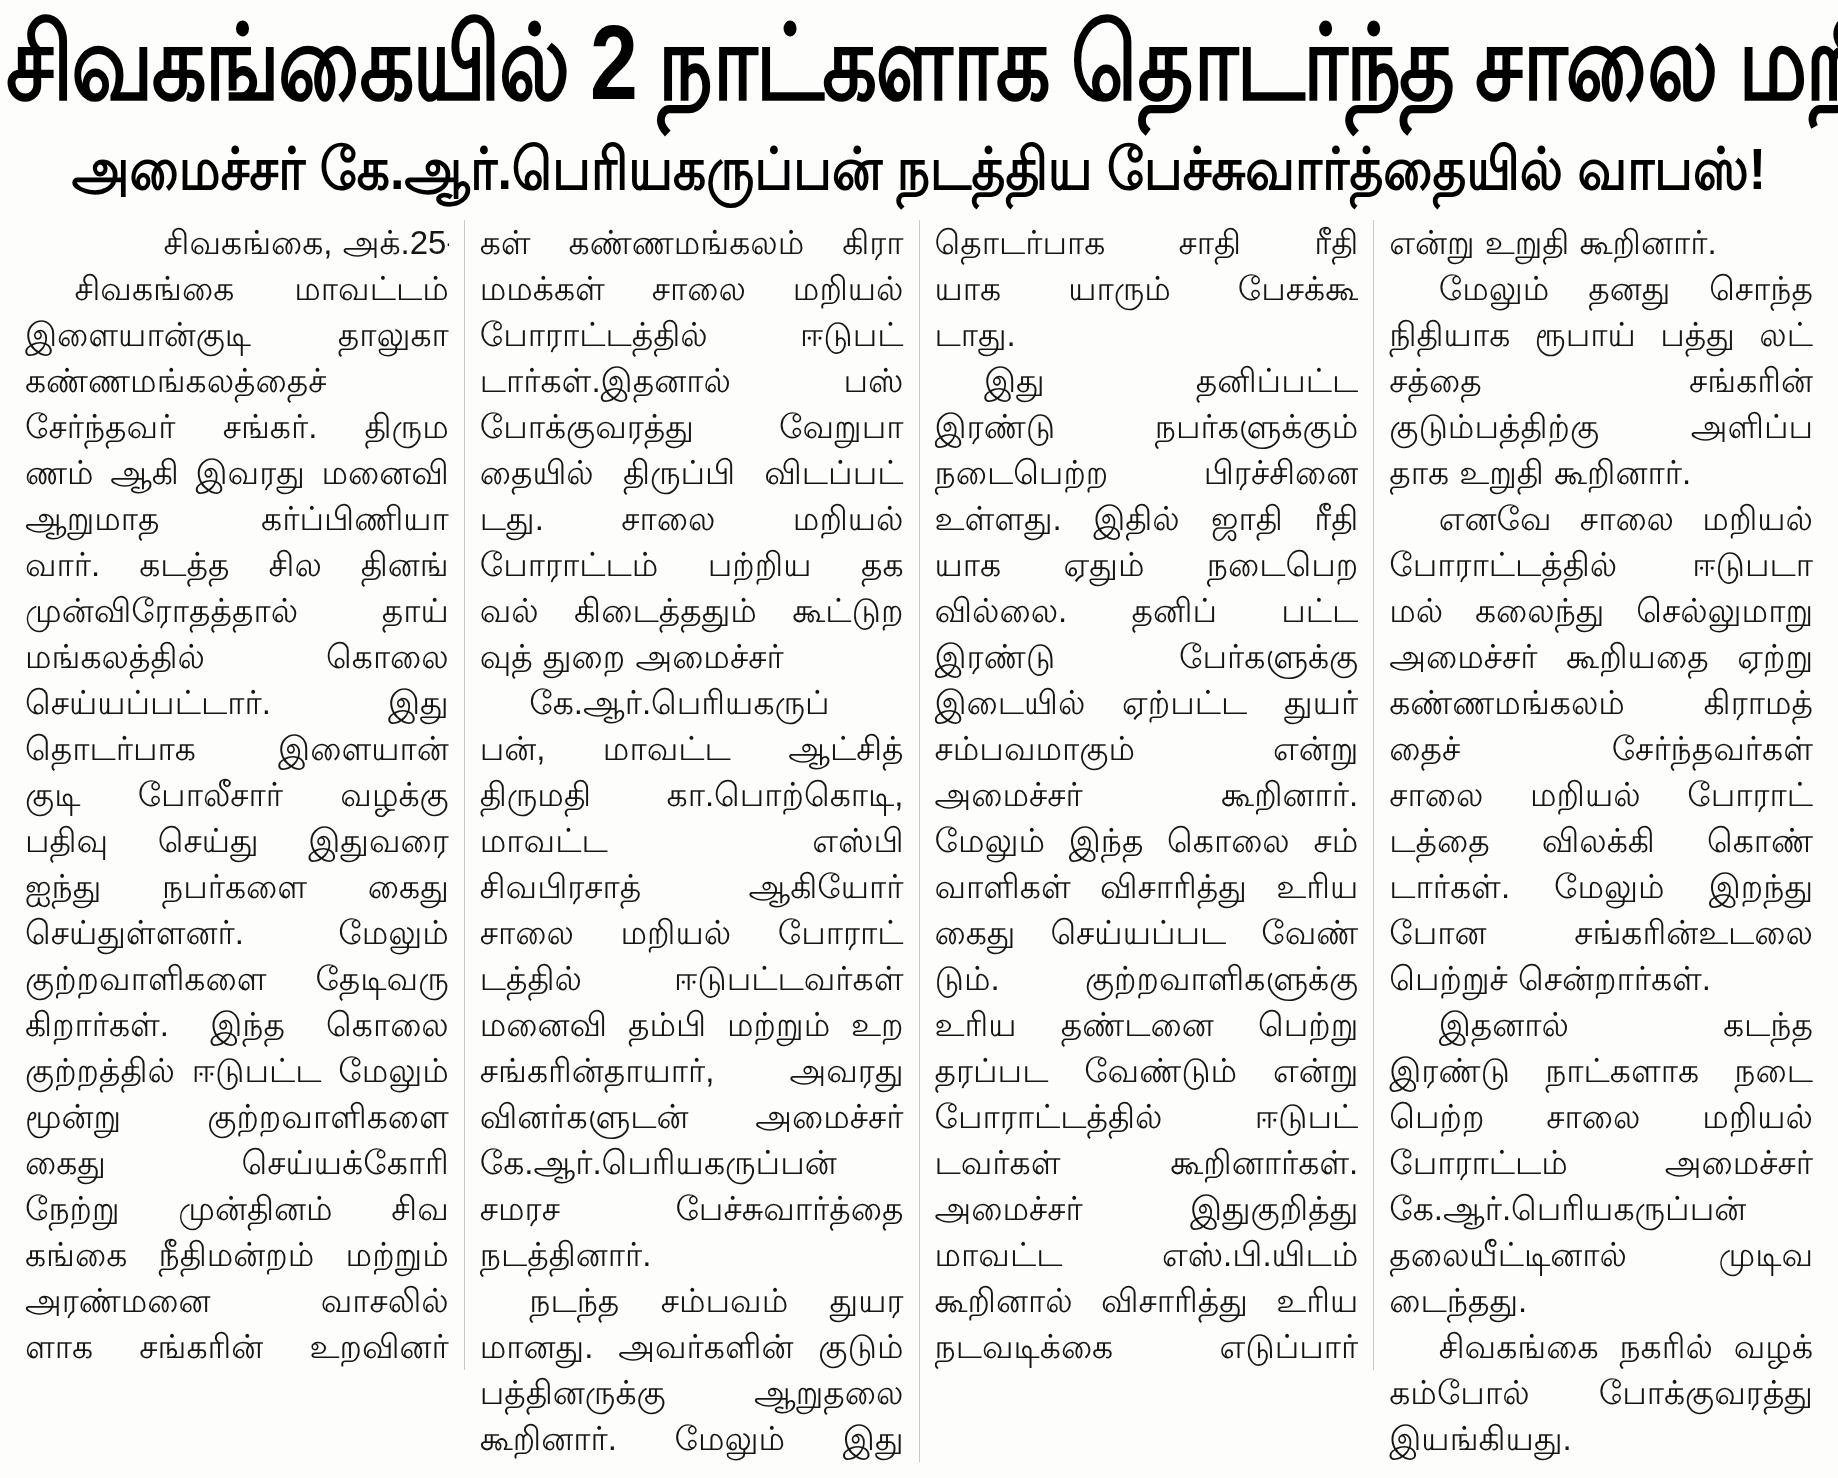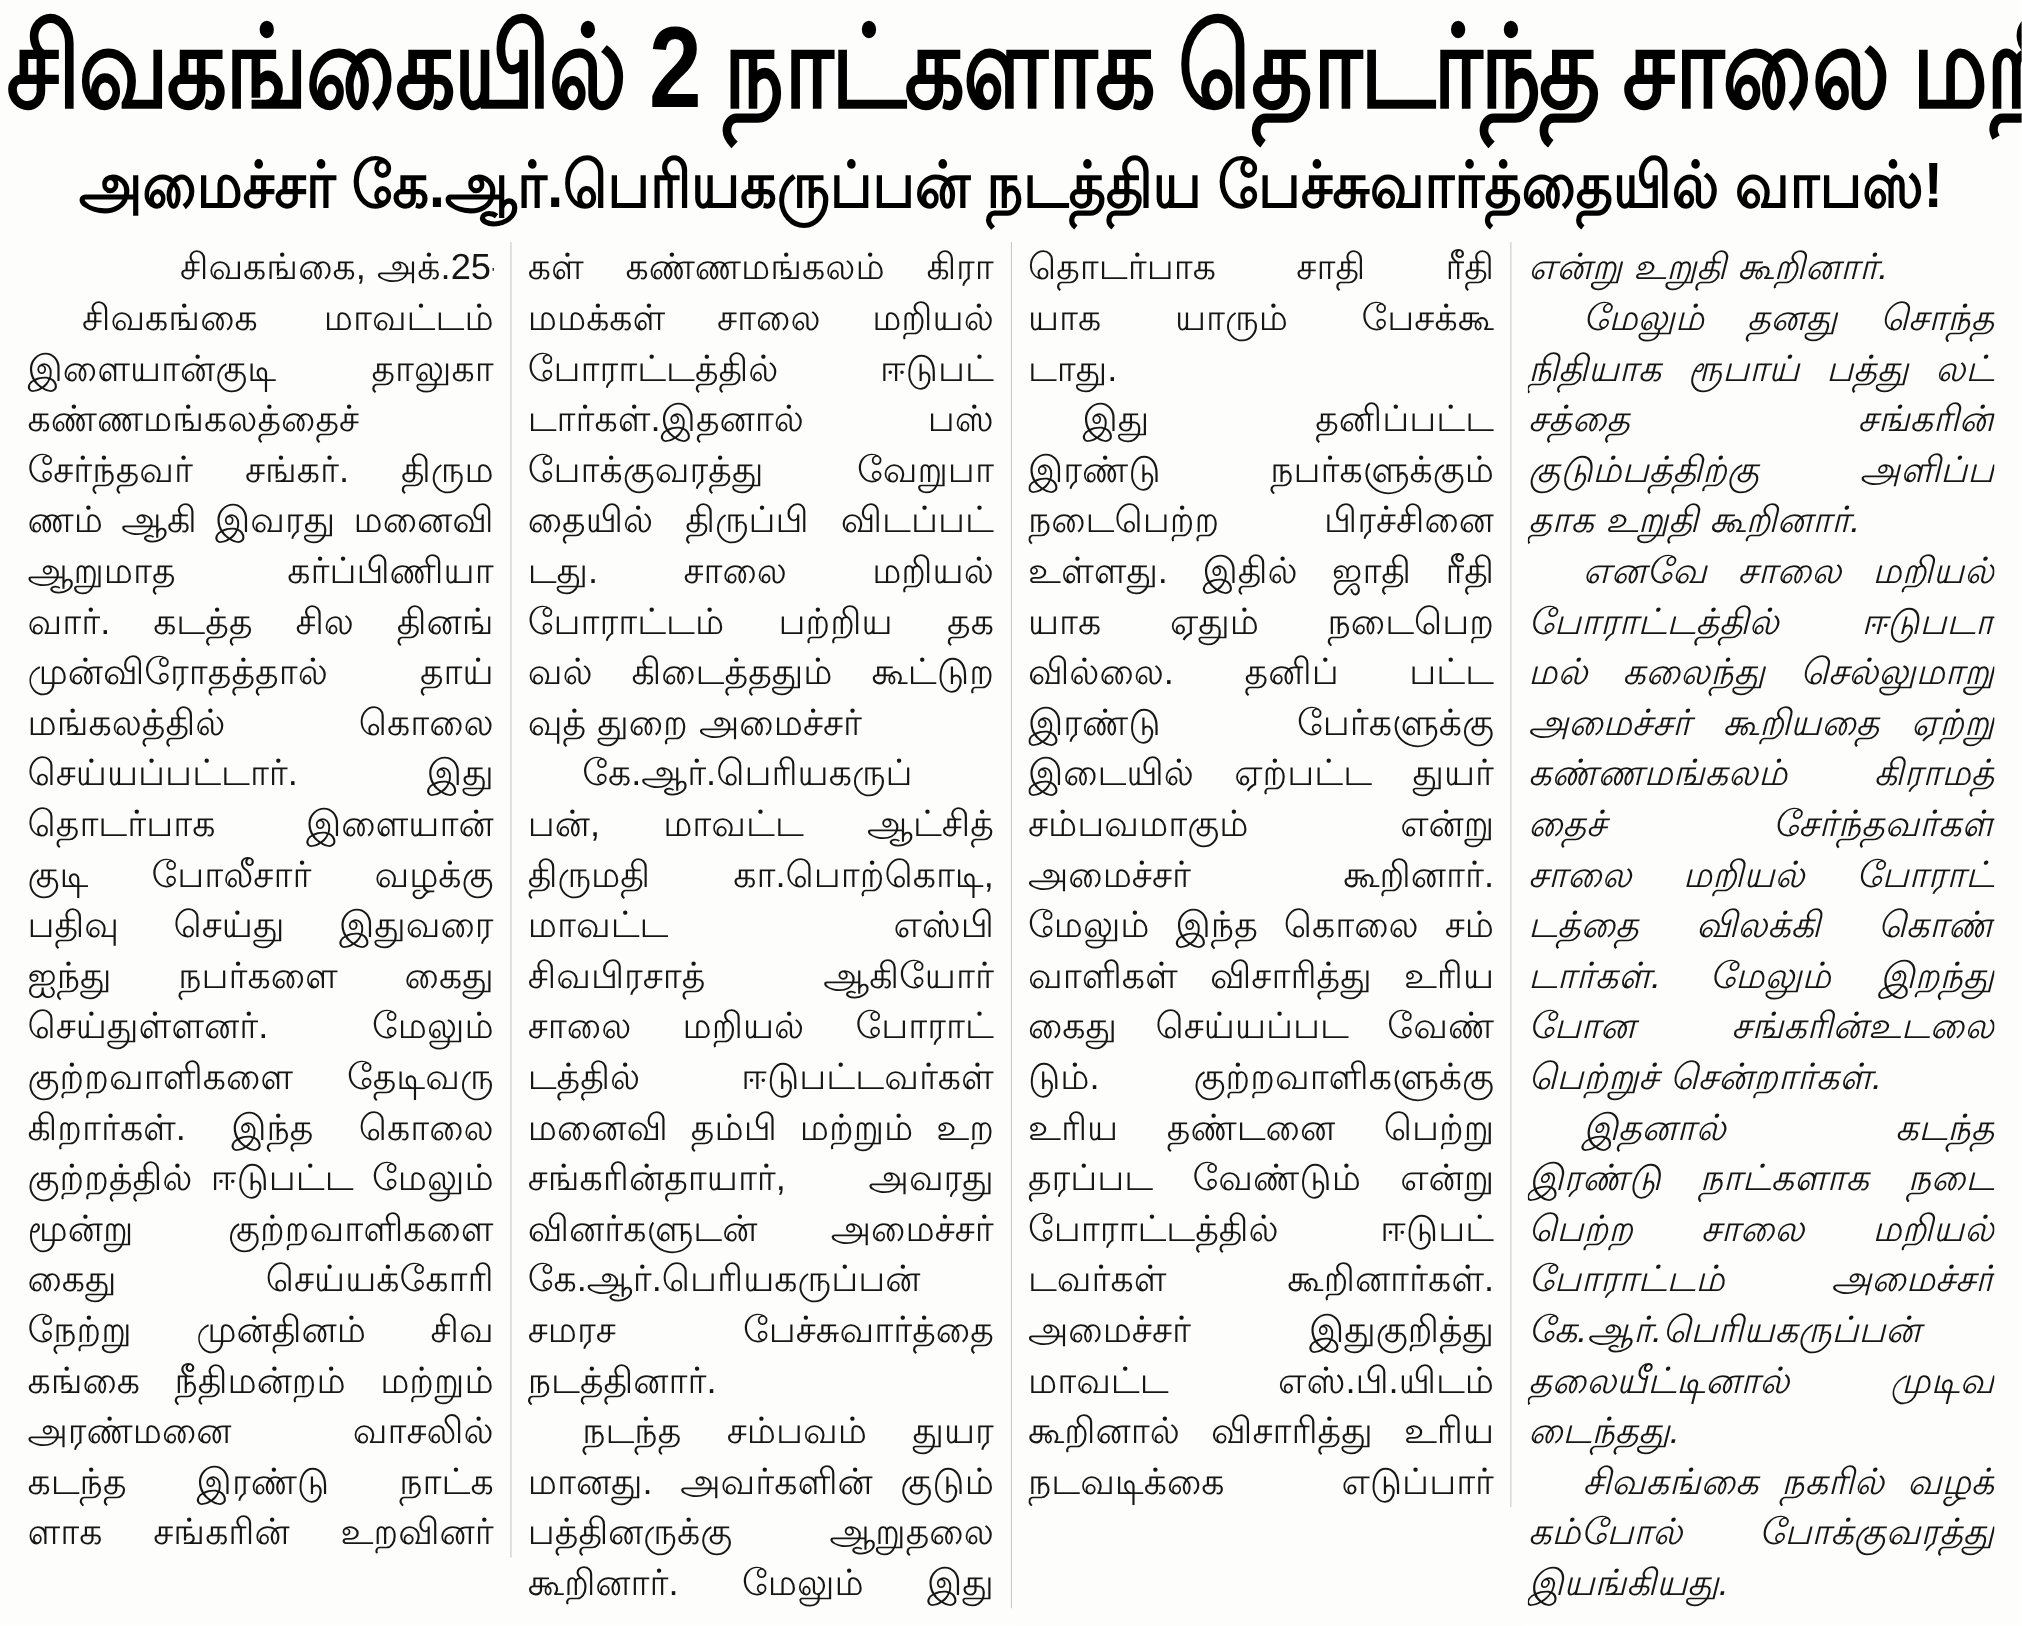--- a/index.html
+++ b/index.html
@@ -49,21 +49,21 @@
     padding: 24px 10px 0 10px;
     box-sizing: border-box;
   }
   .column {
     flex: 1 1 0;
     min-width: 0;
     padding: 0 15px;
     border-right: 1px solid #c9c9c6;
     box-sizing: border-box;
   }
-  .column:last-child { border-right: none; font-style: italic; }
+  .column:last-child { border-right: none; }
   .line {
     font-size: 33px;
     line-height: 46px;
     color: #161616;
     text-align: justify;
     text-align-last: justify;
     word-spacing: 1px;
     overflow: hidden;
     white-space: nowrap;
   }
@@ -96,21 +96,20 @@
         <div class="line">ஐந்து நபர்களை கைது</div>
         <div class="line">செய்துள்ளனர். மேலும்</div>
         <div class="line">குற்றவாளிகளை தேடிவரு</div>
         <div class="line">கிறார்கள். இந்த கொலை</div>
         <div class="line">குற்றத்தில் ஈடுபட்ட மேலும்</div>
         <div class="line">மூன்று குற்றவாளிகளை</div>
         <div class="line">கைது செய்யக்கோரி</div>
         <div class="line">நேற்று முன்தினம் சிவ</div>
         <div class="line">கங்கை நீதிமன்றம் மற்றும்</div>
         <div class="line">அரண்மனை வாசலில்</div>
-        <div class="line">கடந்த இரண்டு நாட்க</div>
         <div class="line">ளாக சங்கரின் உறவினர்</div>
       </div>
     <div class="column">
         <div class="line">கள் கண்ணமங்கலம் கிரா</div>
         <div class="line">மமக்கள் சாலை மறியல்</div>
         <div class="line">போராட்டத்தில் ஈடுபட்</div>
         <div class="line">டார்கள்.இதனால் பஸ்</div>
         <div class="line">போக்குவரத்து வேறுபா</div>
         <div class="line">தையில் திருப்பி விடப்பட்</div>
         <div class="line">டது. சாலை மறியல்</div>

